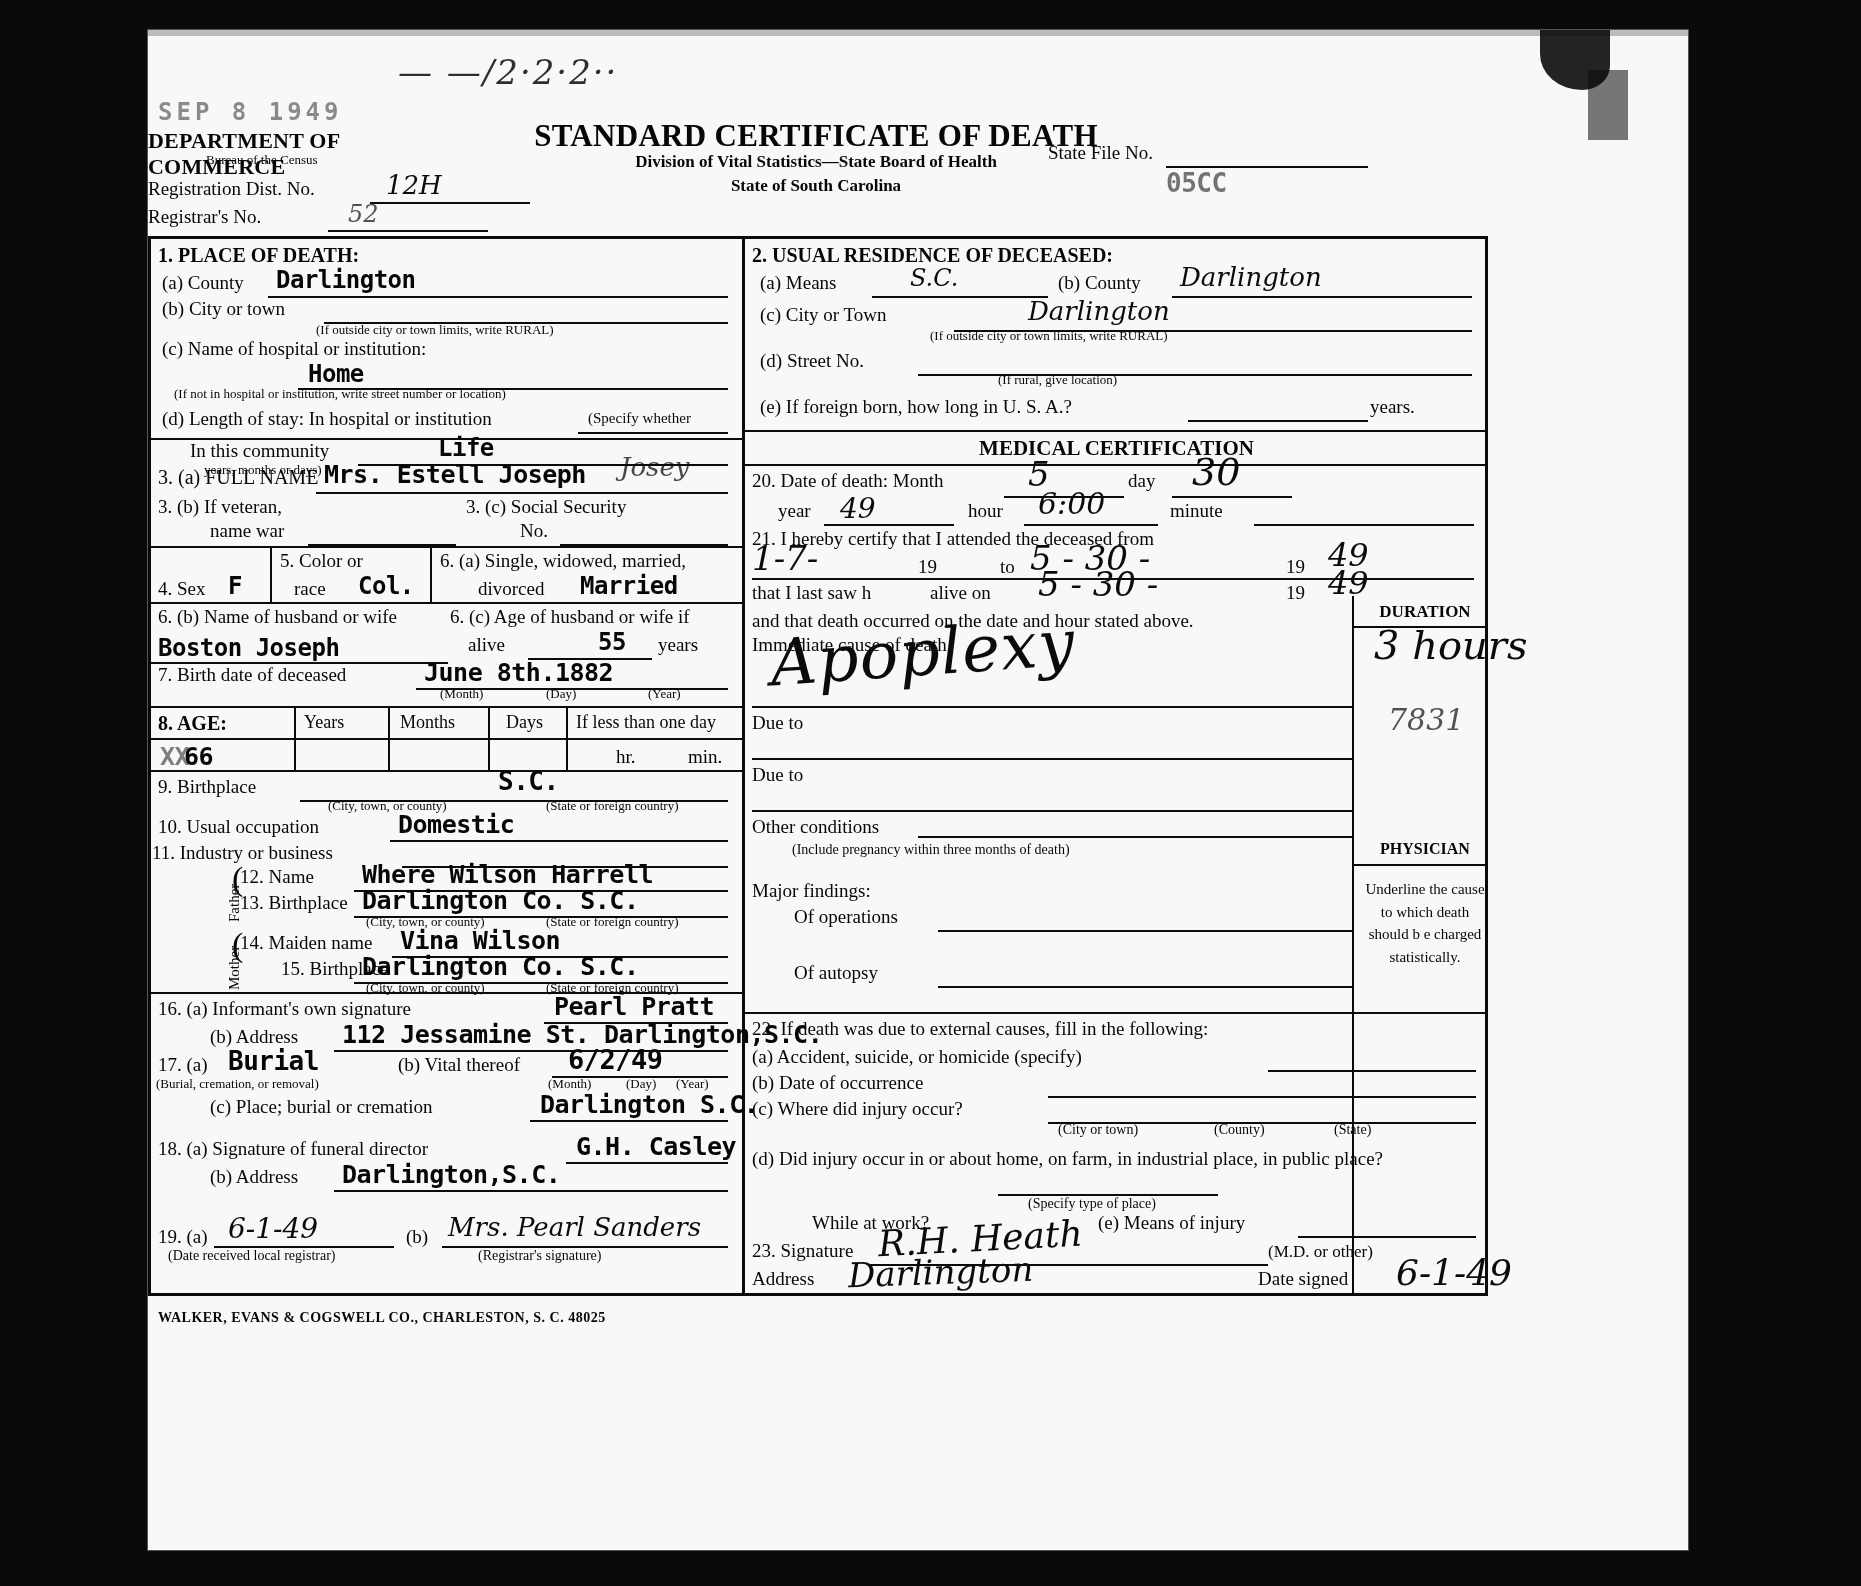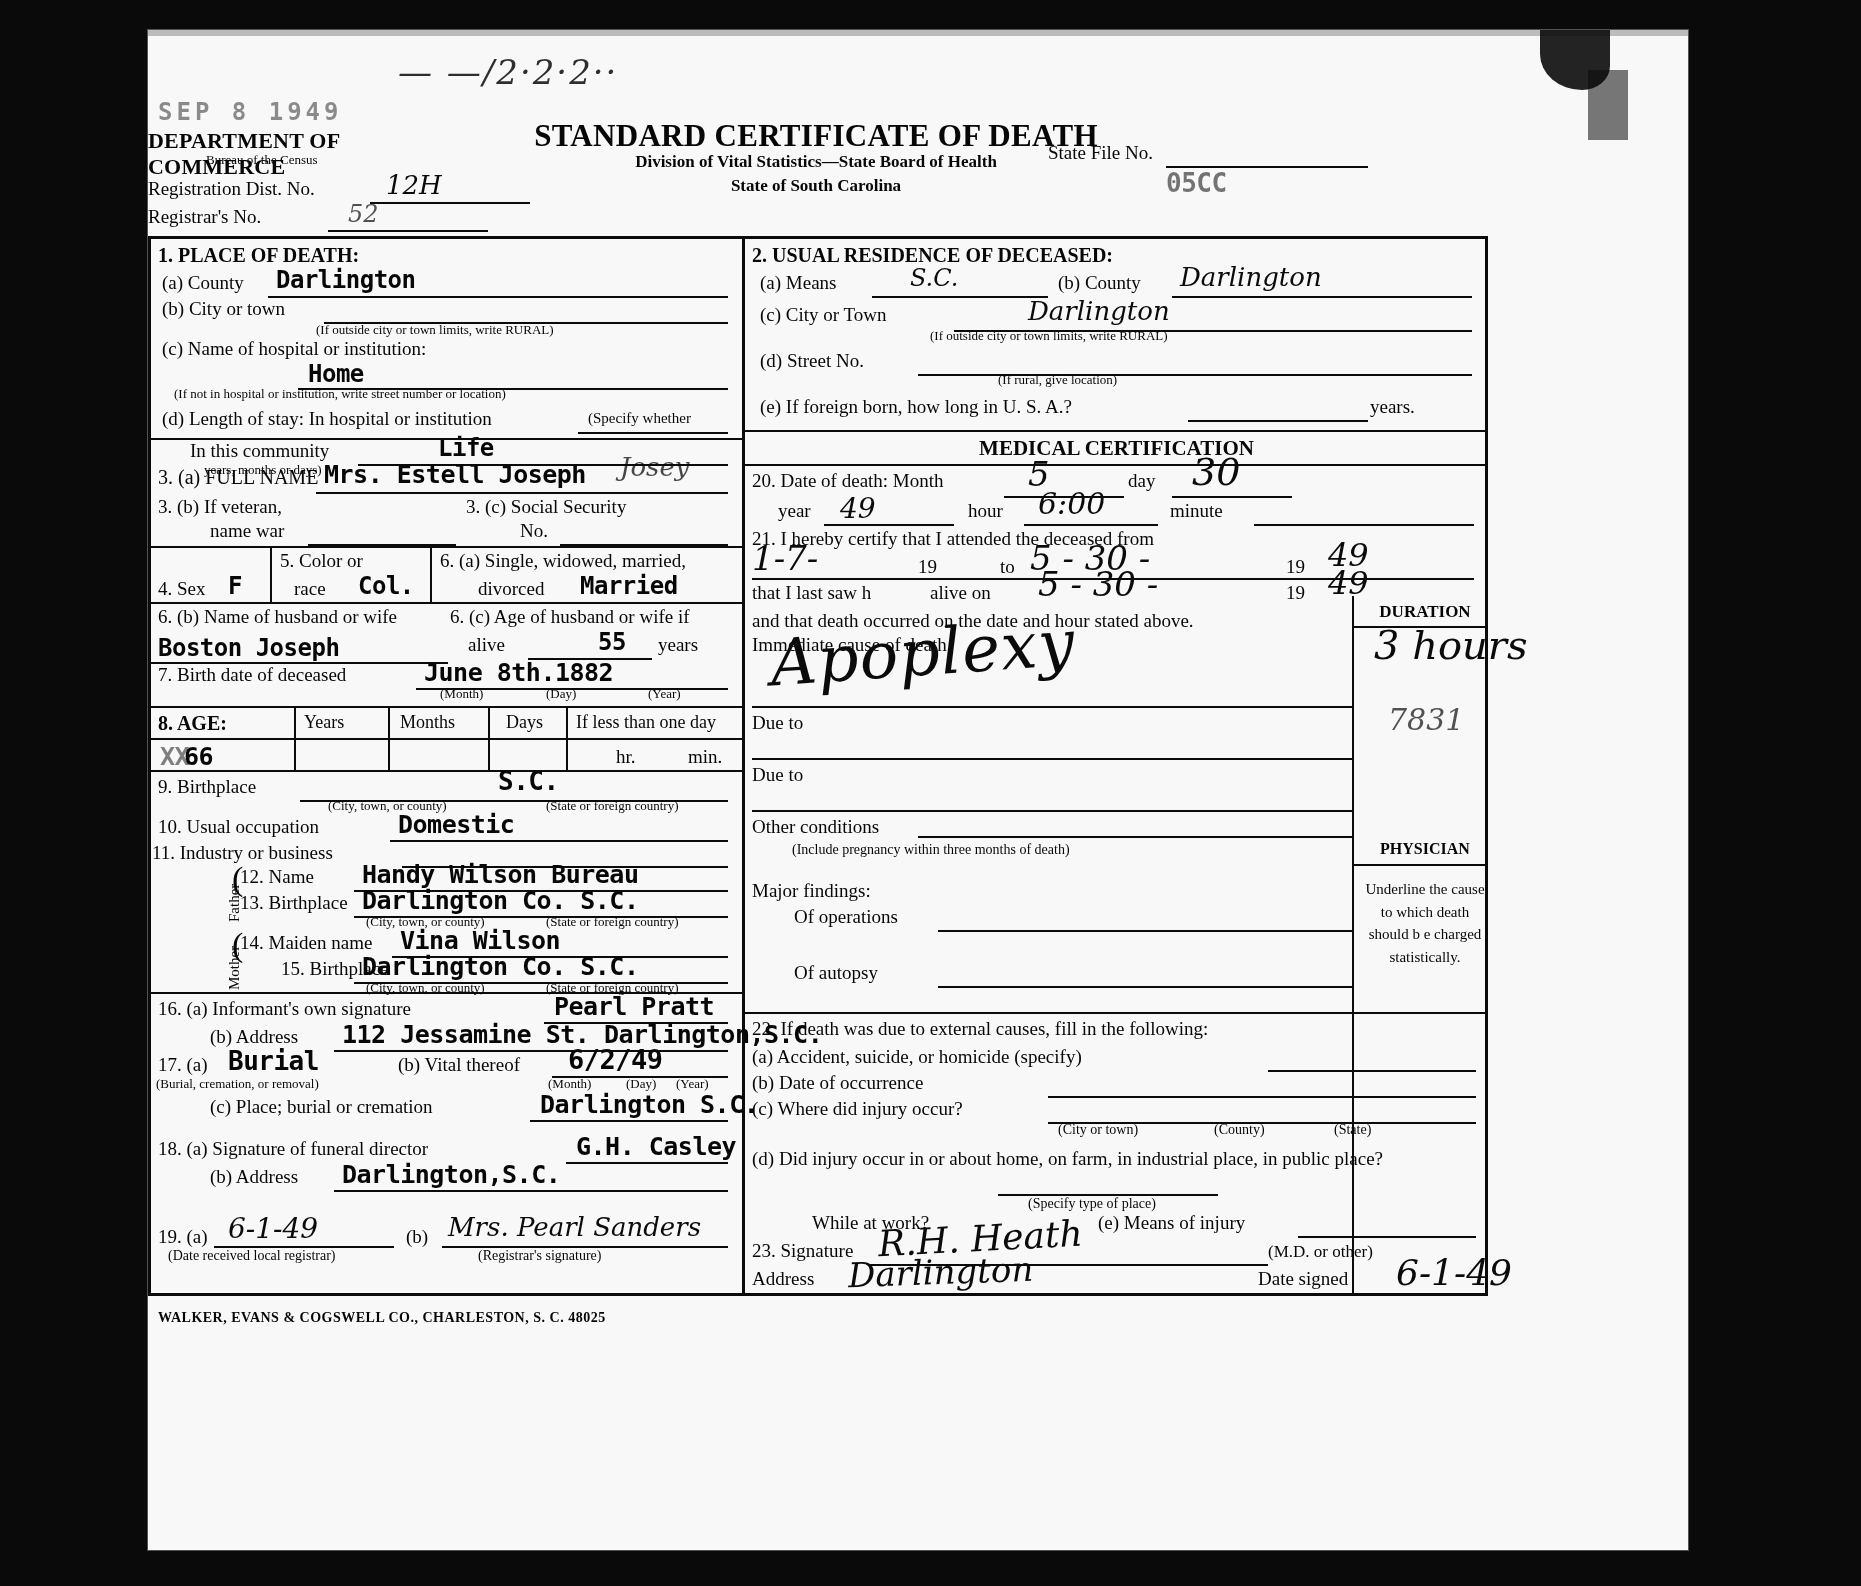--- a/index.html
+++ b/index.html
@@ -195,21 +195,21 @@
       <div class="abs t" style="left:398px;top:768px;font-size:13px;">(State or foreign country)</div>
 
       <div class="abs t" style="left:10px;top:786px;font-size:19px;">10.  Usual occupation</div>
       <div class="abs type" style="left:250px;top:780px;font-size:25px;">Domestic</div>
       <div class="rule" style="left:242px;top:810px;width:338px;height:2px;"></div>
 
       <div class="abs t" style="left:4px;top:812px;font-size:19px;">11.  Industry or business</div>
       <div class="rule" style="left:254px;top:836px;width:326px;height:2px;"></div>
 
       <div class="abs t" style="left:92px;top:836px;font-size:19px;">12.  Name</div>
-      <div class="abs type" style="left:214px;top:830px;font-size:25px;">Handy Wilson Bureau</div>
+      <div class="abs type" style="left:214px;top:830px;font-size:25px;">Where Wilson Harrell</div>
       <div class="rule" style="left:206px;top:860px;width:374px;height:2px;"></div>
 
       <div class="abs t" style="left:92px;top:862px;font-size:19px;">13.  Birthplace</div>
       <div class="abs type" style="left:214px;top:856px;font-size:25px;">Darlington Co. S.C.</div>
       <div class="rule" style="left:206px;top:886px;width:374px;height:2px;"></div>
       <div class="abs t" style="left:218px;top:884px;font-size:13px;">(City, town, or county)</div>
       <div class="abs t" style="left:398px;top:884px;font-size:13px;">(State or foreign country)</div>
 
       <div class="abs t" style="left:92px;top:902px;font-size:19px;">14.  Maiden name</div>
       <div class="abs type" style="left:252px;top:896px;font-size:25px;">Vina Wilson</div>

